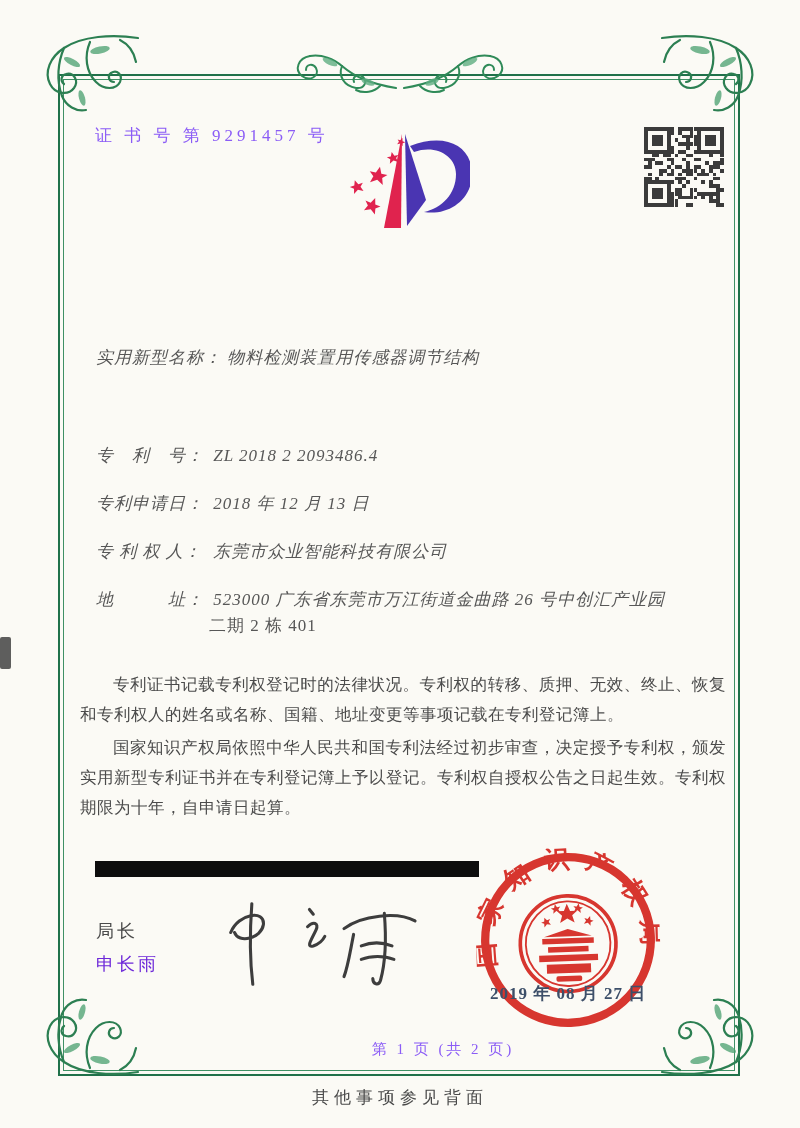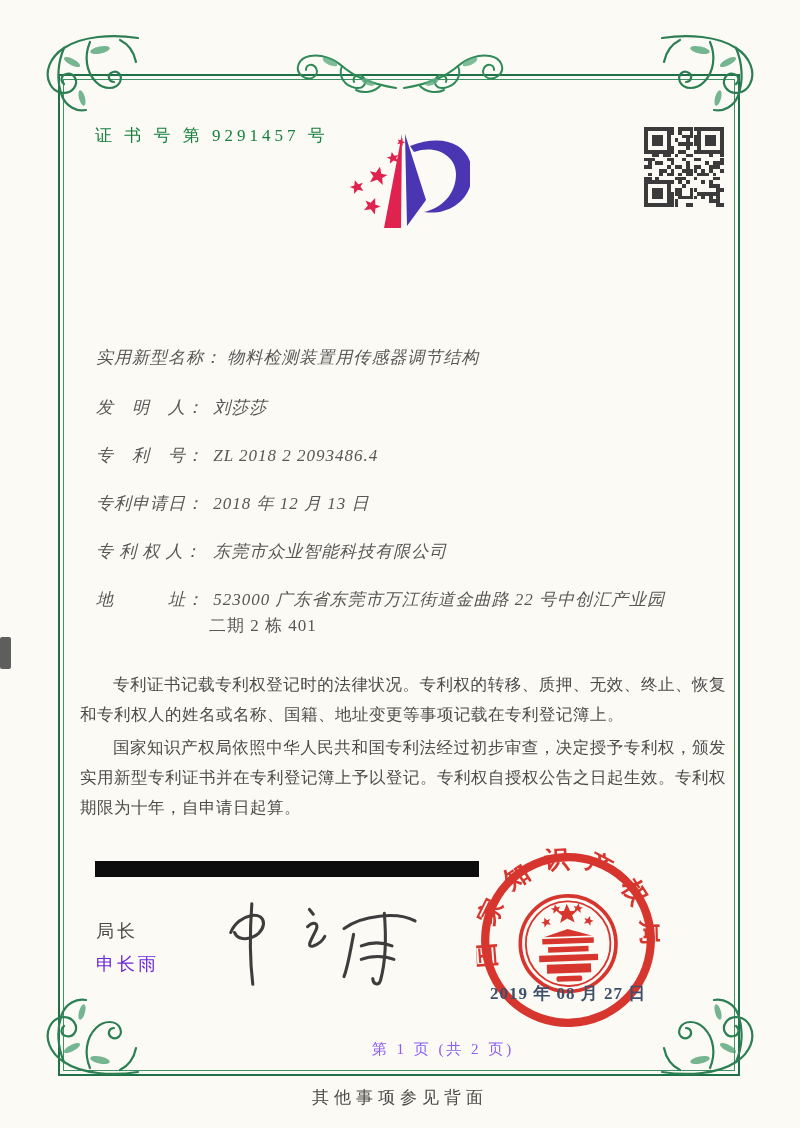--- a/index.html
+++ b/index.html
@@ -15,21 +15,21 @@
     border:2px solid #20714a;box-sizing:border-box;
   }
   .frame-inner{
     position:absolute;left:3px;top:3px;right:3px;bottom:3px;
     border:1px solid #3f9065;
   }
   .ornament{position:absolute;pointer-events:none;}
   
   .cert-no{
     position:absolute;left:95px;top:124px;
-    font-size:17px;letter-spacing:4px;color:#15803d;white-space:nowrap;
+    font-size:17px;letter-spacing:4px;color:#8b5cf6;white-space:nowrap;
   }
   .logo{position:absolute;left:338px;top:130px;width:132px;height:102px;}
   .qr{position:absolute;left:644px;top:127px;width:80px;height:80px;}
   .qr i{position:absolute;background:#3b3b3b;}
   .title{
     position:absolute;left:0;top:243px;width:100%;
     text-align:center;font-size:42px;letter-spacing:8px;color:#454545;
     white-space:nowrap;
   }
   
@@ -388,39 +388,35 @@
       <i style="left:45.7px;top:76.2px;width:3.8px;height:3.8px"></i>
       <i style="left:72.4px;top:76.2px;width:3.8px;height:3.8px"></i>
       <i style="left:76.2px;top:76.2px;width:3.8px;height:3.8px"></i>
     </div>
 
 
   <div class="row" style="top:346px">
     <span class="lab">实用新型名称：</span>
     <span>物料检测装置用传感器调节结构</span>
   </div>
-  <div class="row" style="top:396px">
-    <span class="lab">发　明　人：</span>
-    <span>刘莎莎</span>
-  </div>
   <div class="row" style="top:444px">
     <span class="lab">专　利　号：</span>
     <span>ZL 2018 2 2093486.4</span>
   </div>
   <div class="row" style="top:492px">
     <span class="lab">专利申请日：</span>
     <span>2018 年 12 月 13 日</span>
   </div>
   <div class="row" style="top:540px">
     <span class="lab">专 利 权 人：</span>
     <span>东莞市众业智能科技有限公司</span>
   </div>
   <div class="row" style="top:588px">
     <span class="lab">地　　　址：</span>
-    <span>523000 广东省东莞市万江街道金曲路 22 号中创汇产业园</span>
+    <span>523000 广东省东莞市万江街道金曲路 26 号中创汇产业园</span>
   </div>
   <div class="addr2" style="top:614px">二期 2 栋 401</div>
 
 
   <div class="body-text">
     <p>专利证书记载专利权登记时的法律状况。专利权的转移、质押、无效、终止、恢复和专利权人的姓名或名称、国籍、地址变更等事项记载在专利登记簿上。</p>
     <p>国家知识产权局依照中华人民共和国专利法经过初步审查，决定授予专利权，颁发实用新型专利证书并在专利登记簿上予以登记。专利权自授权公告之日起生效。专利权期限为十年，自申请日起算。</p>
   </div>
 
   <div class="redaction"></div>

